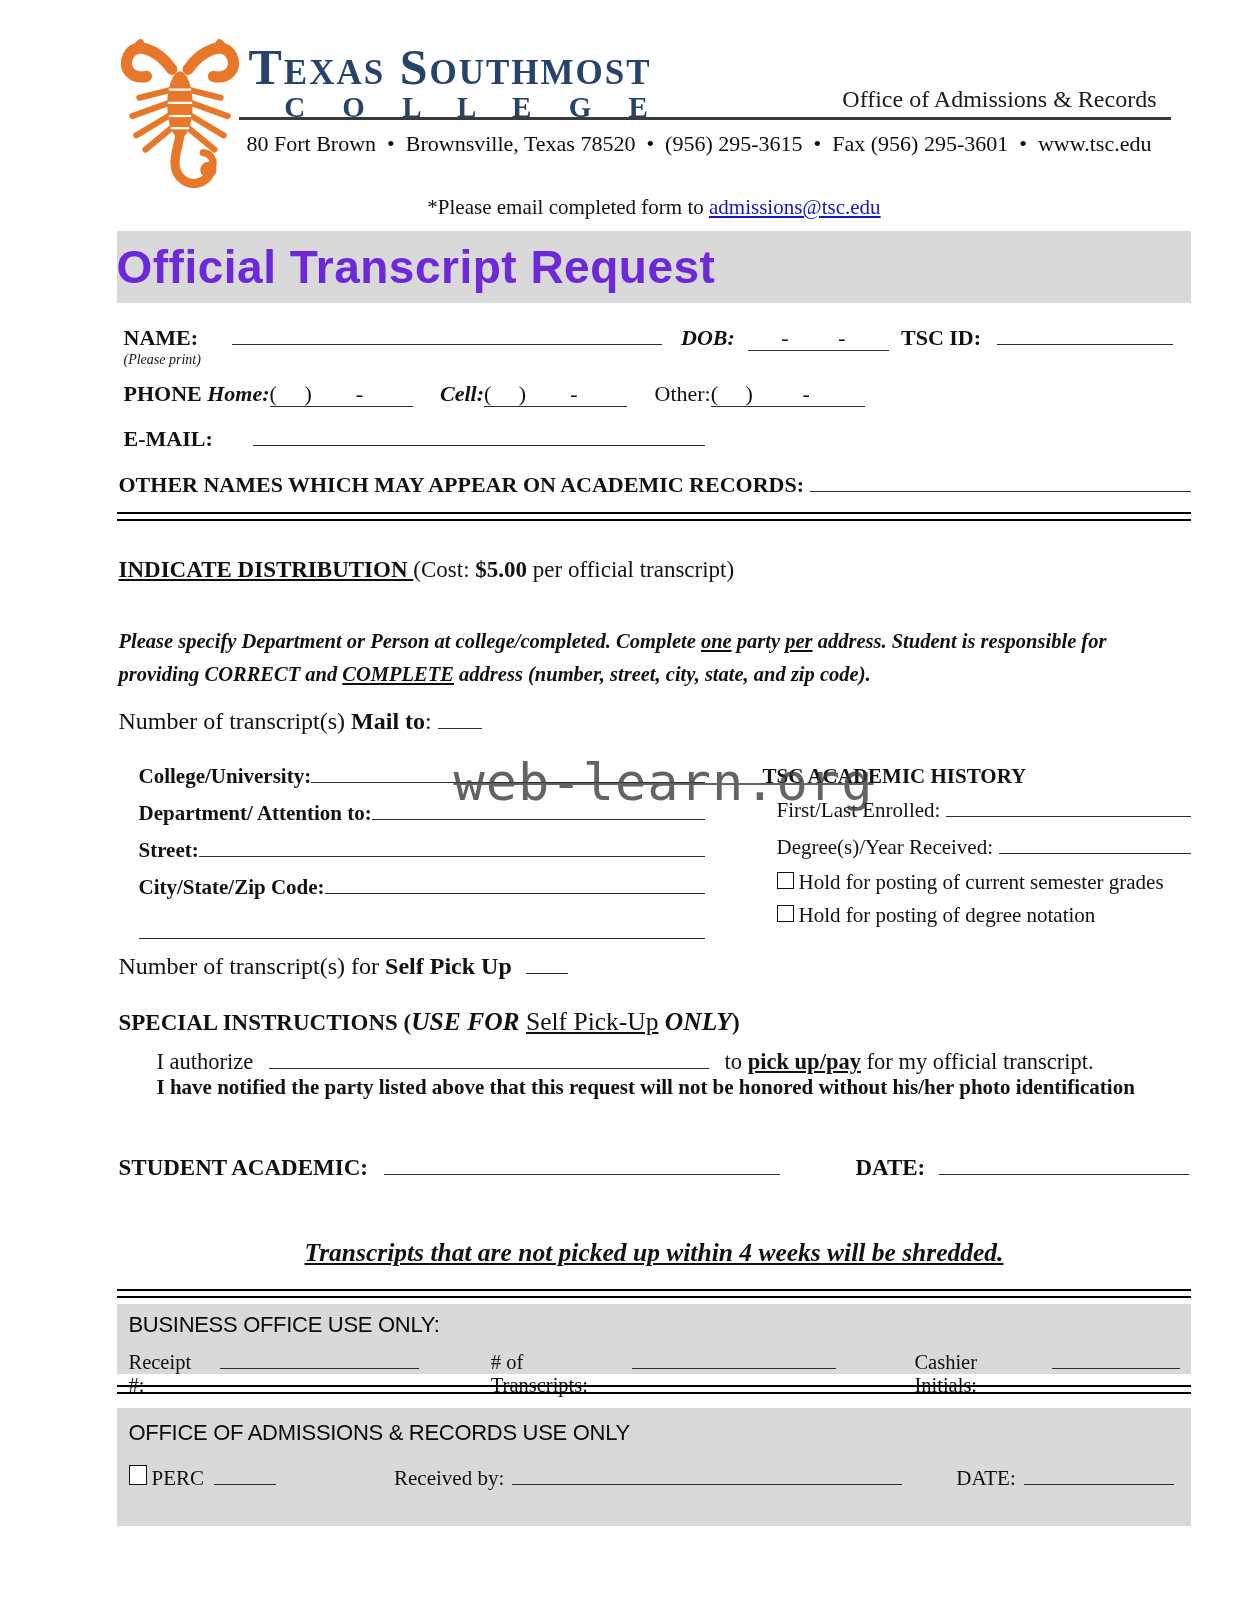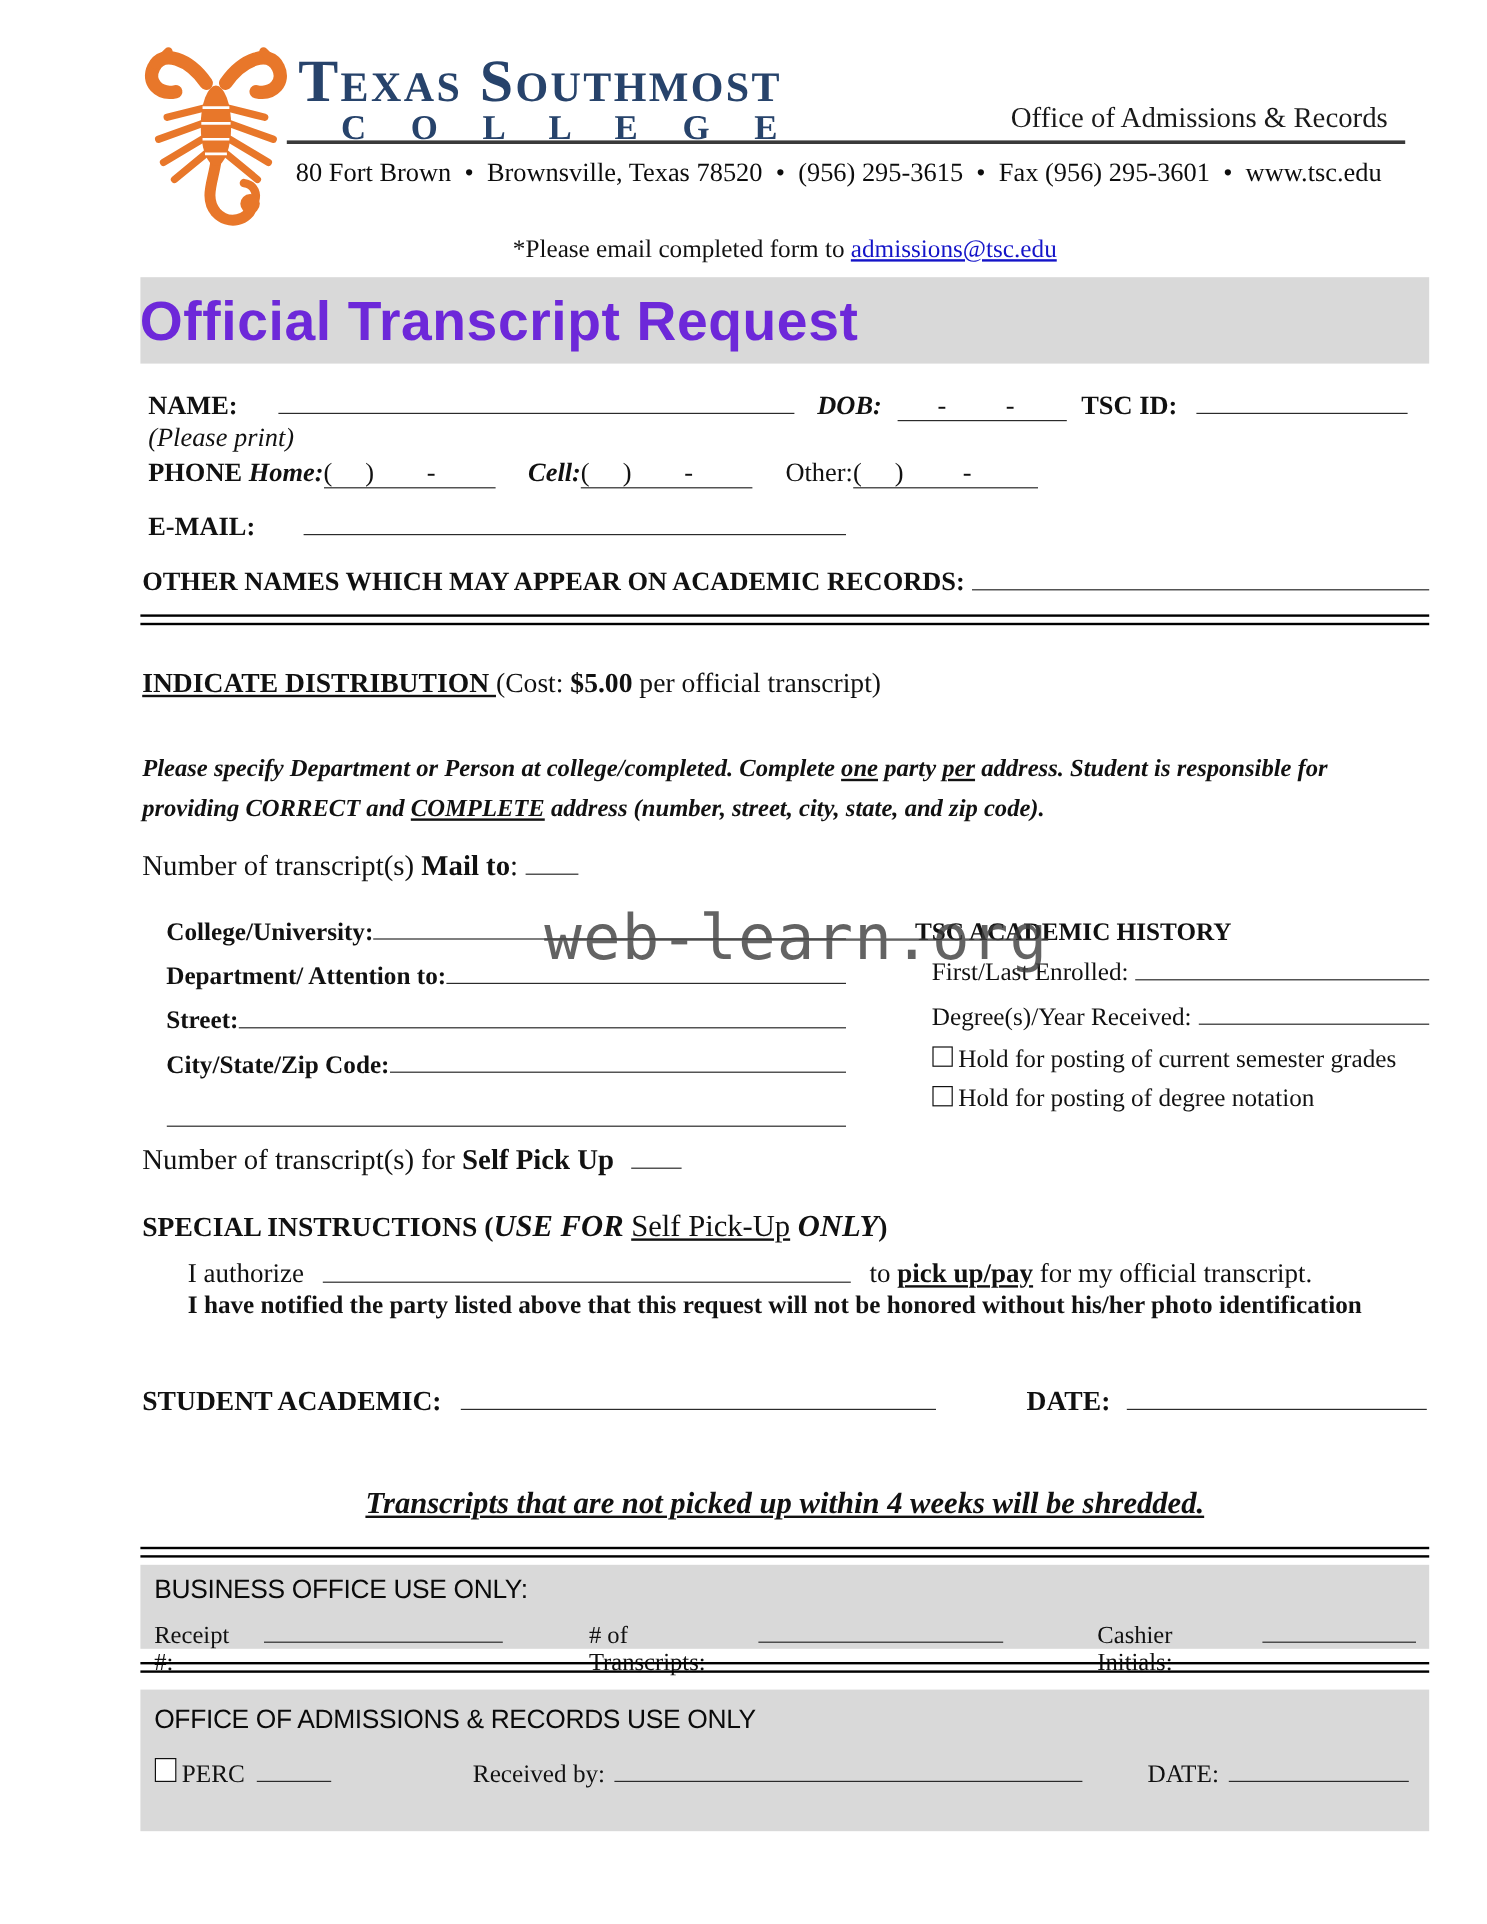--- a/index.html
+++ b/index.html
@@ -21,21 +21,21 @@
 
   .titleband { background:#d9d9d9; text-align:left; line-height:72px;
                font-family:"Liberation Sans", sans-serif; font-weight:900; font-size:46px;
                letter-spacing:0.5px; color:#6d28d9; }
 
   .row { white-space:nowrap; font-size:22px; }
   b.lbl { font-weight:bold; }
   .bi { font-weight:bold; font-style:italic; }
   .bl { display:inline-block; border-bottom:1.6px solid #2b2b2b; height:1em; vertical-align:baseline; }
   .ublank { border-bottom:1.6px solid #2b2b2b; white-space:pre; }
-  .small-it { font-style:italic; font-size:22px; }
+  .small-it { font-style:italic; font-size:14px; }
 
   .thickrule { height:8px; padding:2.5px 0; border-top:2.5px solid #000; border-bottom:2.5px solid #000;
                background:#000; background-clip:content-box; }
 
   .dist-head { font-size:23px; }
   .dist-head .hd { font-weight:bold; text-decoration:underline; }
   .note { font-size:20.5px; font-weight:bold; font-style:italic; line-height:1.6; }
   .note .u { text-decoration:underline; }
 
   .flexrow { display:flex; align-items:baseline; }

